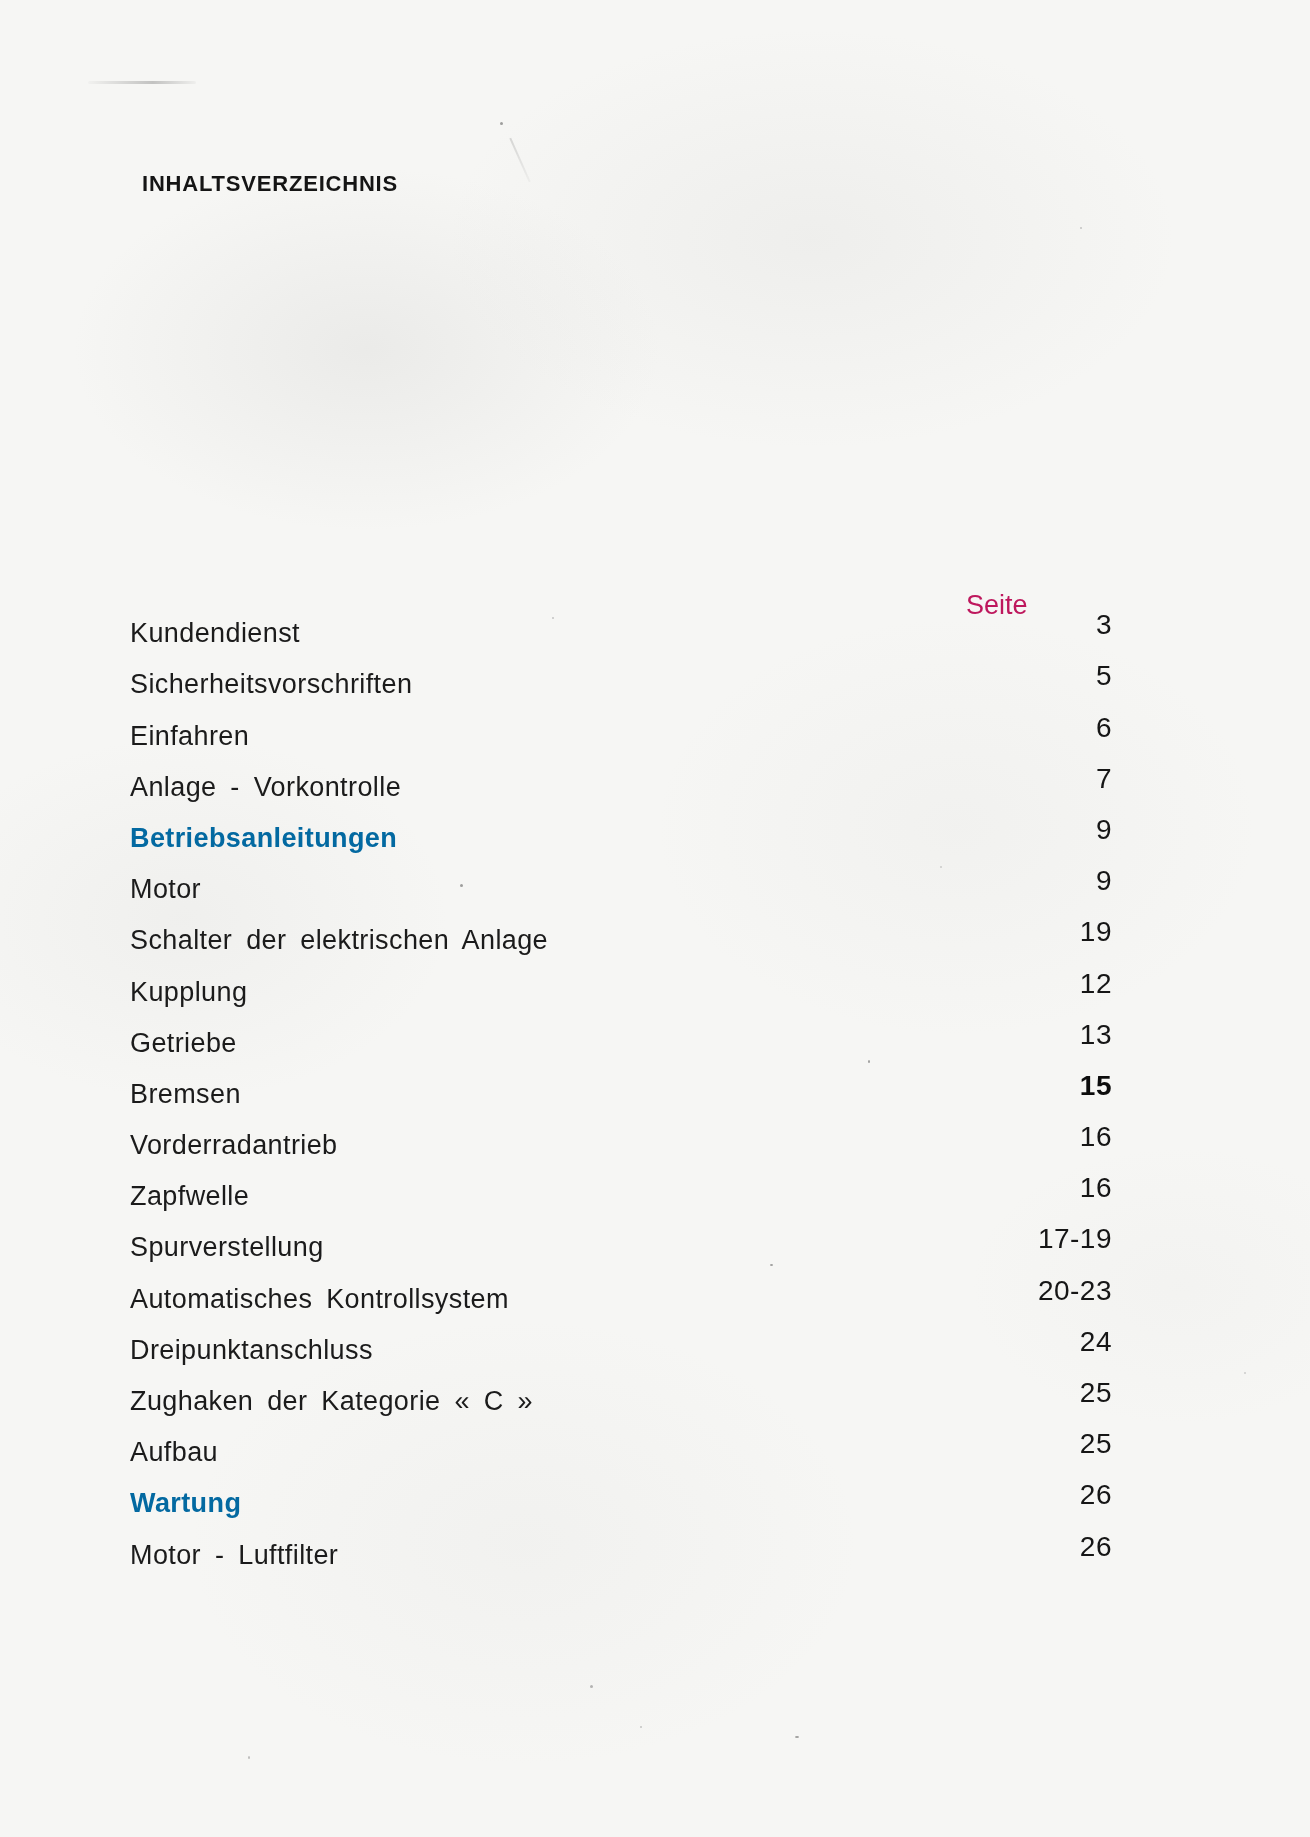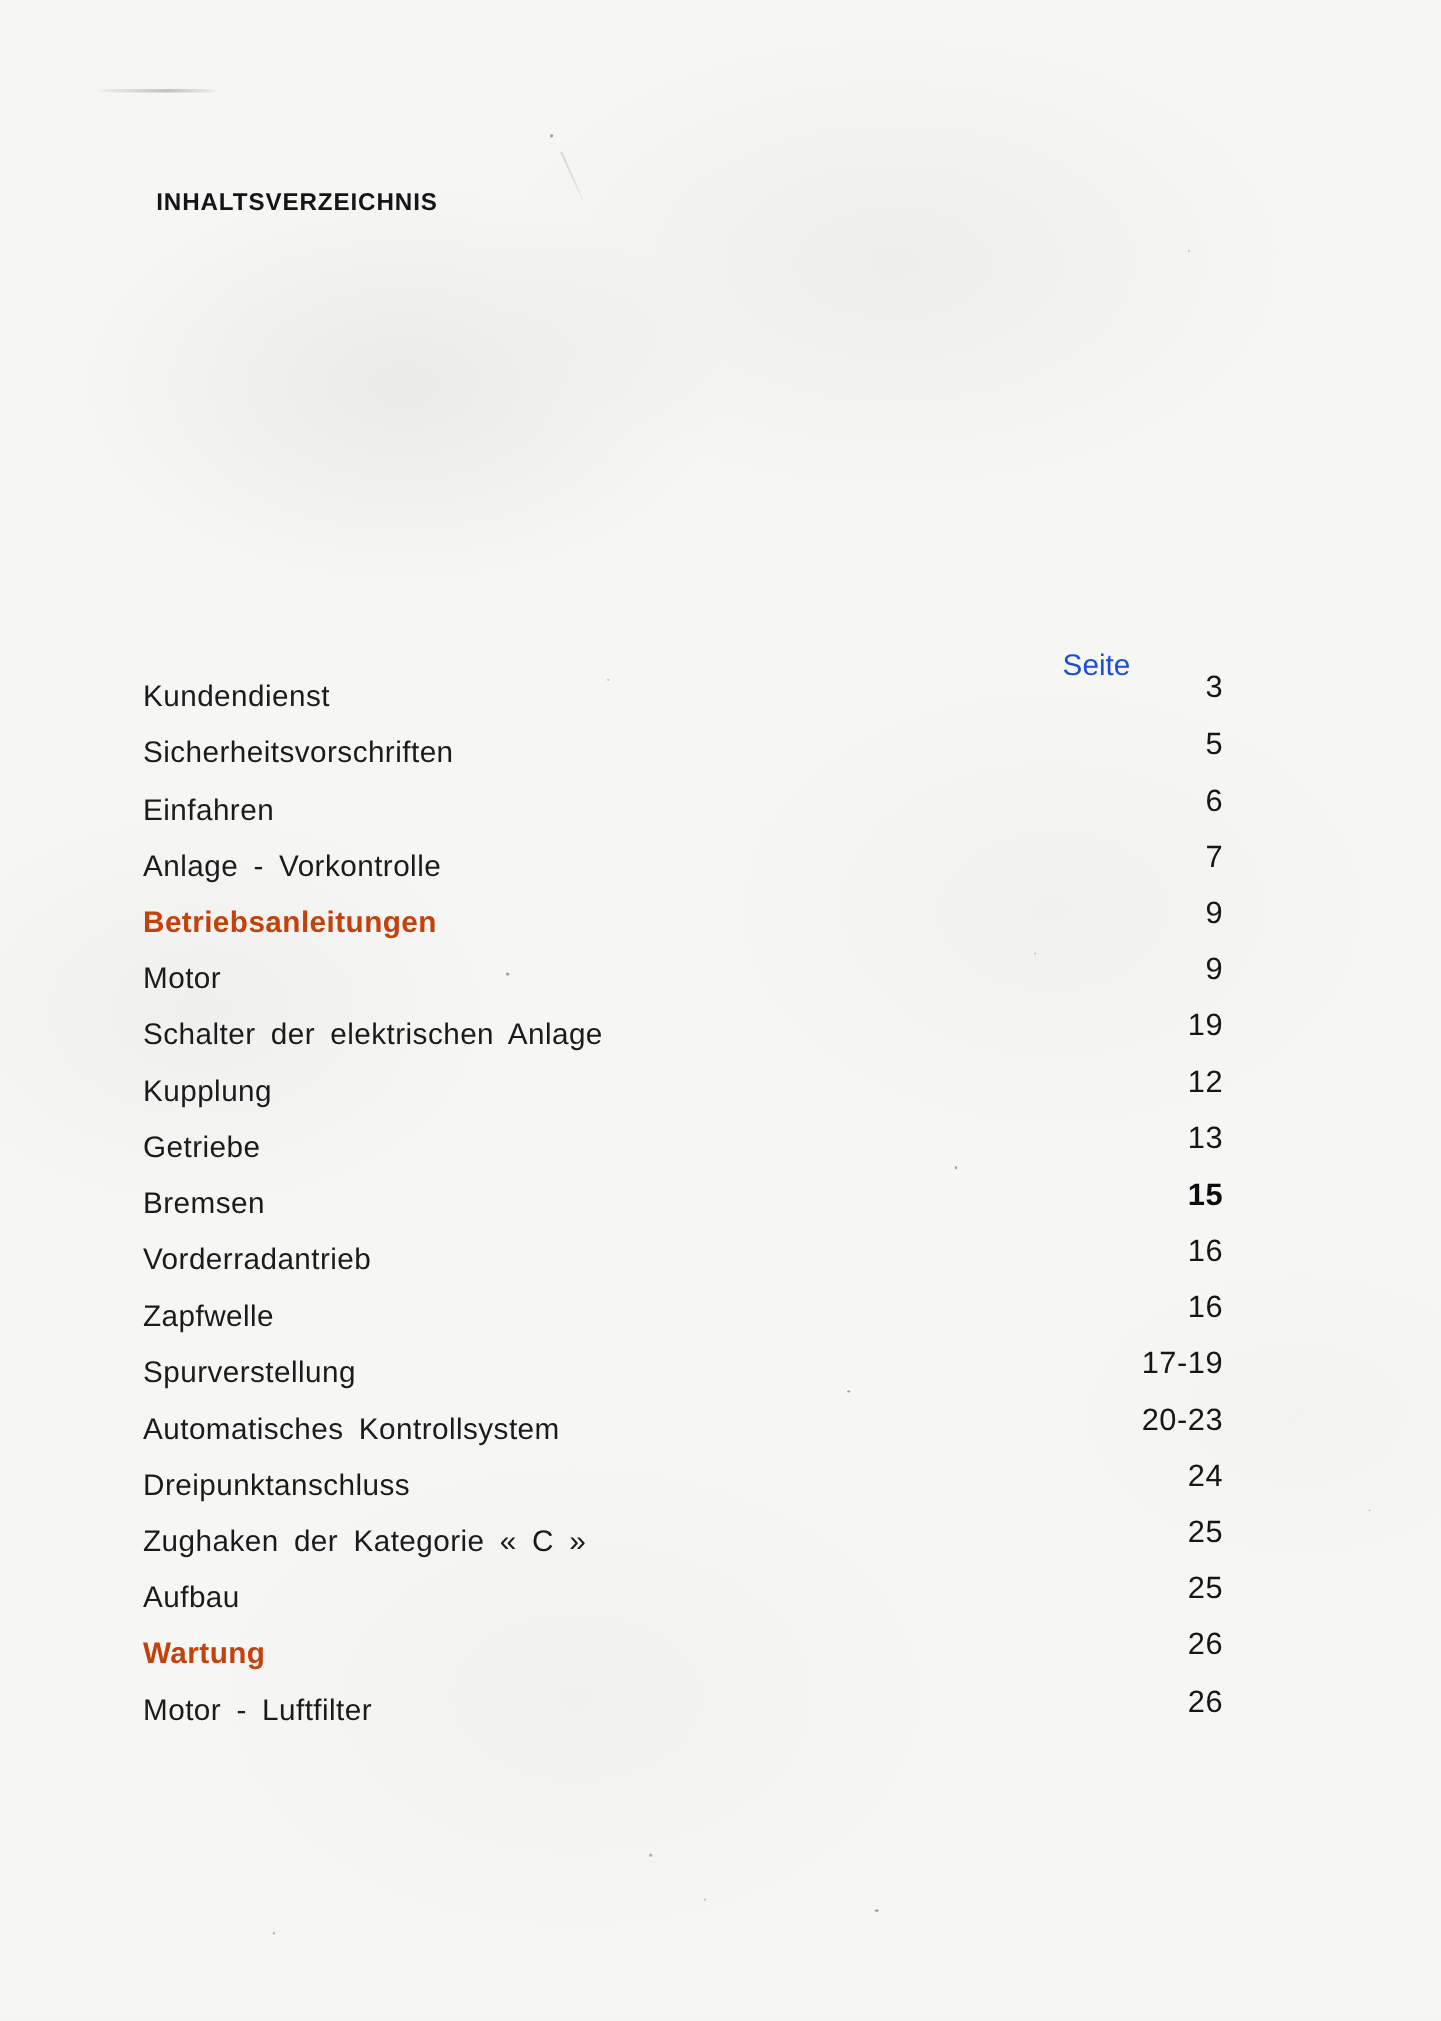--- a/index.html
+++ b/index.html
@@ -29,21 +29,21 @@
     letter-spacing: 0.8px;
     color: #151515;
     white-space: nowrap;
   }
 
   .seite-header {
     position: absolute;
     left: 966px;
     top: 590px;
     font-size: 27px;
-    color: #1d4ed8;
+    color: #be185d;
   }
 
   .toc {
     position: absolute;
     left: 130px;
     top: 598px;
     width: 982px;
   }
 
   .toc-row {
@@ -63,21 +63,21 @@
 
   .toc-page {
     font-size: 28px;
     letter-spacing: 0.5px;
     position: relative;
     top: -8px;
     color: #161616;
     text-align: right;
   }
 
-  .bold-label .toc-label { font-weight: bold; color: #c2410c; }
+  .bold-label .toc-label { font-weight: bold; color: #0369a1; }
   .bold-page  .toc-page  { font-weight: bold; color: #0d0d0d; }
 
   
   .scan-line {
     position: absolute;
     left: 88px;
     top: 81px;
     width: 108px;
     height: 3px;
     background: linear-gradient(to right, rgba(150,150,150,0.05), rgba(110,110,110,0.38) 60%, rgba(150,150,150,0.08));

